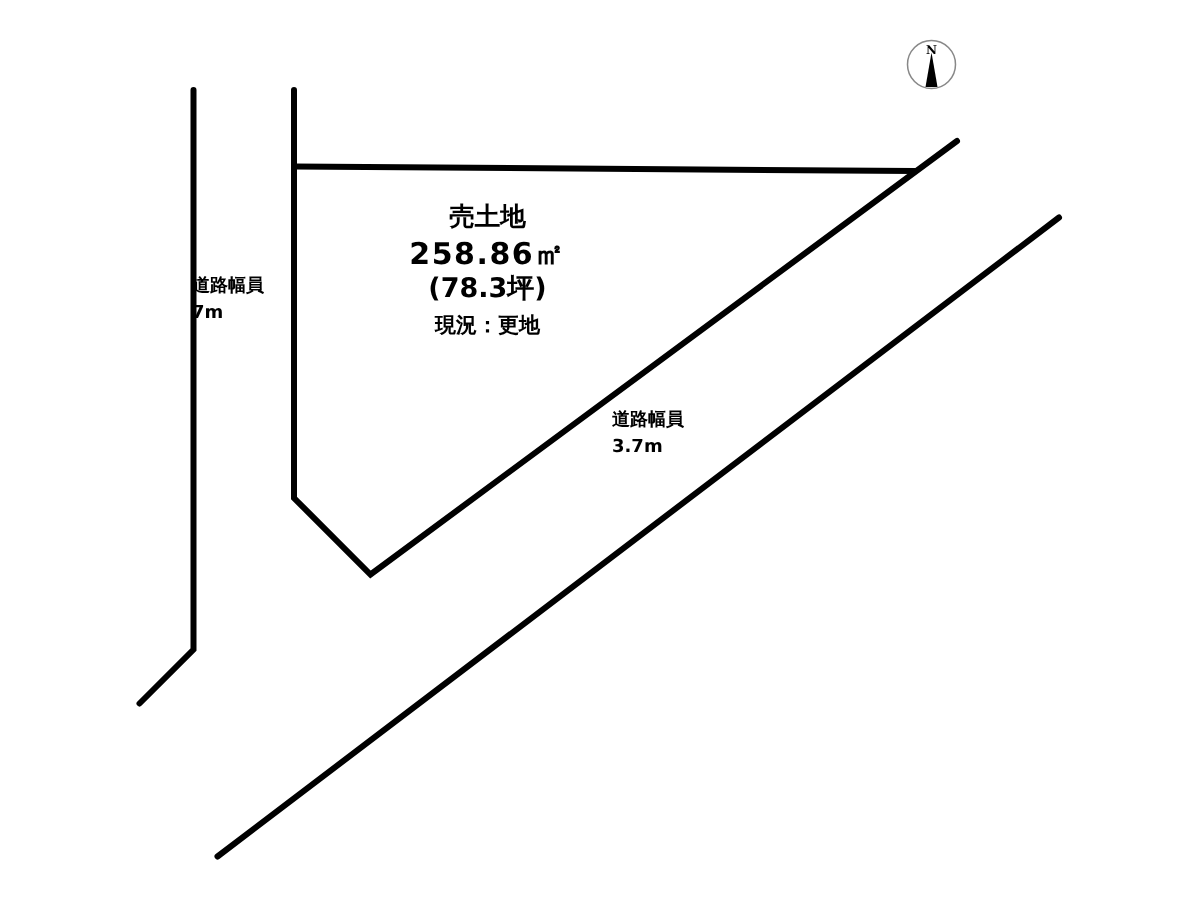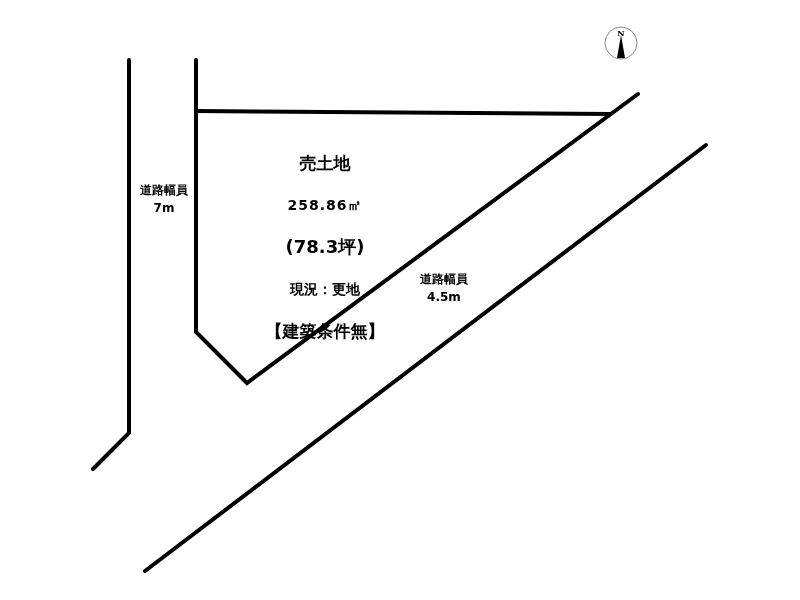--- a/index.html
+++ b/index.html
@@ -1,27 +1,27 @@
 <!DOCTYPE html>
 <html><head>
   <meta charset="utf-8">
   <style>
     html, body { margin: 0; padding: 0; background: #ffffff; }
     body { width: 800px; height: 600px; position: relative; overflow: hidden;
            font-family: "DejaVu Sans", "Liberation Sans", sans-serif; color: #000; }
     svg.map { position: absolute; left: 0; top: 0; }
     .plot-label { position: absolute; left: 220px; top: 133px; width: 210px;
                   text-align: center; font-weight: bold; }
-    .plot-label div { line-height: 24px; margin-top: 18px; }
+    .plot-label div { line-height: 24px; }
     .l1 { font-size: 17px; }
-    .l2 { font-size: 14px; letter-spacing: 1px; }
+    .l2 { font-size: 20px; letter-spacing: 1px; }
     .l3 { font-size: 18px; }
     .l4 { font-size: 14px; }
     .l5 { font-size: 17px; }
-    .road { position: absolute; text-align: center; font-size: 12px; font-weight: bold; line-height: 18px; }
+    .road { position: absolute; font-size: 12px; font-weight: bold; line-height: 18px; }
     .road-west { left: 128px; top: 181px; width: 72px; }
     .road-se { left: 408px; top: 270px; width: 72px; }
     .compass { position: absolute; left: 604px; top: 26px; width: 34px; height: 34px; }
   </style>
 </head>
 <body>
 
 <svg class="map" width="800" height="600" viewBox="0 0 800 600">
 
   <polyline points="129,60 129,433 93,469" fill="none" stroke="#000" stroke-width="4" stroke-linecap="round" stroke-linejoin="miter"></polyline>
@@ -38,24 +38,23 @@
     <polygon points="17,9 13,32 21,32" fill="#000"></polygon>
     <text x="17" y="10" font-size="8" font-weight="bold" text-anchor="middle" font-family="DejaVu Serif, serif">N</text>
   </svg>
 </div>
 
 <div class="plot-label">
   <div class="l1">売土地</div>
   <div class="l2">258.86㎡</div>
   <div class="l3">(78.3坪)</div>
   <div class="l4">現況：更地</div>
-  <div class="l5">【建築条件無】</div>
 </div>
 
 <div class="road road-west">
   <div>道路幅員</div>
   <div>7m</div>
 </div>
 
 <div class="road road-se">
   <div>道路幅員</div>
-  <div>4.5m</div>
+  <div>3.7m</div>
 </div>
 
 </body></html>

